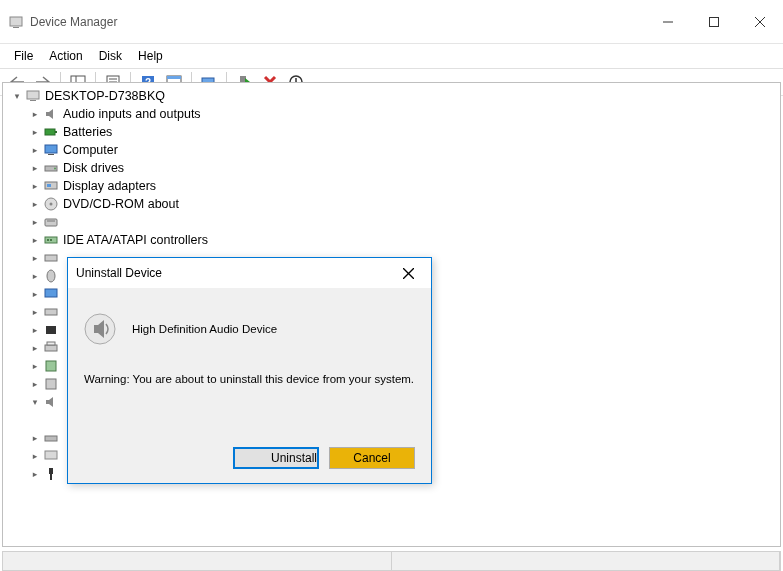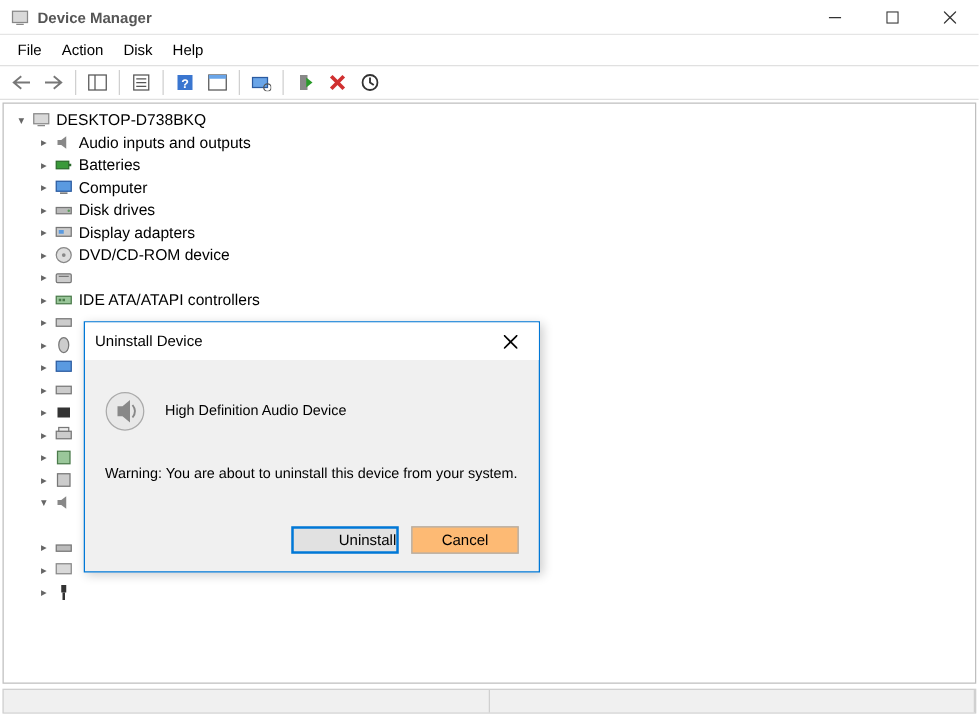--- a/index.html
+++ b/index.html
@@ -1,19 +1,19 @@
 <!DOCTYPE html>
 <html><head>
 <meta charset="utf-8">
 <style>
 * { box-sizing: border-box; margin: 0; padding: 0; font-family: "Segoe UI", Tahoma, sans-serif; }
 body { background: #fff; width: 783px; height: 571px; overflow: hidden; position: relative; }
 
 
-.titlebar { height: 28px; display: flex; align-items: center; padding: 0 0 0 8px; border-bottom: 1px solid #e5e5e5; font-weight: bold; }
+.titlebar { height: 44px; display: flex; align-items: center; padding: 0 0 0 8px; border-bottom: 1px solid #e5e5e5; }
 .titlebar .app-icon { width: 16px; height: 16px; margin-right: 6px; }
 .titlebar .title { font-size: 12px; color: #555; flex: 1; }
 .win-controls { display: flex; height: 100%; }
 .win-btn { width: 46px; height: 100%; display: flex; align-items: center; justify-content: center; color: #555; }
 .win-btn svg { width: 10px; height: 10px; }
 
 
 .menubar { height: 24px; display: flex; align-items: center; padding: 0 6px; font-size: 12px; }
 .menubar .menu-item { padding: 2px 8px; cursor: default; }
 
@@ -29,29 +29,29 @@
 .chev { width: 12px; display: inline-flex; justify-content: center; color: #666; font-size: 9px; }
 .node-icon { width: 16px; height: 16px; margin: 0 4px 0 2px; display: inline-flex; align-items: center; justify-content: center; }
 .indent-0 { padding-left: 4px; }
 .indent-1 { padding-left: 22px; }
 
 
 .statusbar { position: absolute; bottom: 0; left: 2px; right: 2px; height: 20px; border: 1px solid #d0d0d0; background: #f0f0f0; display: flex; }
 .statusbar .pane { flex: 1; border-right: 1px solid #d0d0d0; }
 
 
-.dialog { position: absolute; left: 67px; top: 257px; width: 365px; height: 201px; background: #f0f0f0; border: 1px solid #0078d7; box-shadow: 2px 2px 8px rgba(0,0,0,0.2); }
+.dialog { position: absolute; left: 67px; top: 257px; width: 365px; height: 227px; background: #f0f0f0; border: 1px solid #0078d7; box-shadow: 2px 2px 8px rgba(0,0,0,0.2); }
 .dlg-title { height: 30px; background: #fff; display: flex; align-items: center; padding: 0 8px; }
 .dlg-title .t { font-size: 12px; flex: 1; }
 .dlg-close { width: 30px; height: 30px; display: flex; align-items: center; justify-content: center; }
 .dlg-body { padding: 14px 16px; font-size: 11.5px; margin-top: 11px; }
 .dlg-row1 { display: flex; align-items: center; margin-bottom: 28px; }
 .dlg-speaker { width: 32px; height: 32px; margin-right: 16px; }
 .dlg-buttons { position: absolute; bottom: 14px; right: 16px; display: flex; gap: 10px; }
-.dlg-btn { width: 86px; height: 22px; font-size: 12px; background: #fdba74; border: 1px solid #adadad; display: flex; align-items: center; justify-content: center; }
+.dlg-btn { width: 86px; height: 22px; font-size: 12px; background: #eab308; border: 1px solid #adadad; display: flex; align-items: center; justify-content: center; }
 .dlg-btn.primary { border: 2px solid #0078d7; background: #e1e1e1; justify-content: flex-end; }
 
 
 svg { display: block; }
 </style>
 </head>
 <body>
 
 <div class="titlebar">
   <span class="app-icon">
@@ -219,21 +219,21 @@
       <span>Display adapters</span>
     </div>
     <div class="tree-row indent-1">
       <span class="chev">▸</span>
       <span class="node-icon">
           <svg width="16" height="16" viewBox="0 0 16 16">
             <circle cx="8" cy="8" r="6" fill="#ddd" stroke="#888"></circle>
             <circle cx="8" cy="8" r="1.5" fill="#888"></circle>
           </svg>
         </span>
-      <span>DVD/CD-ROM device</span>
+      <span>DVD/CD-ROM about</span>
     </div>
     <div class="tree-row indent-1">
       <span class="chev">▸</span>
       <span class="node-icon">
           <svg width="16" height="16" viewBox="0 0 16 16">
             <rect x="2" y="5" width="12" height="7" rx="1" fill="#ccc" stroke="#777"></rect>
             <line x1="4" y1="7" x2="12" y2="7" stroke="#777"></line>
           </svg>
         </span>
     </div>

